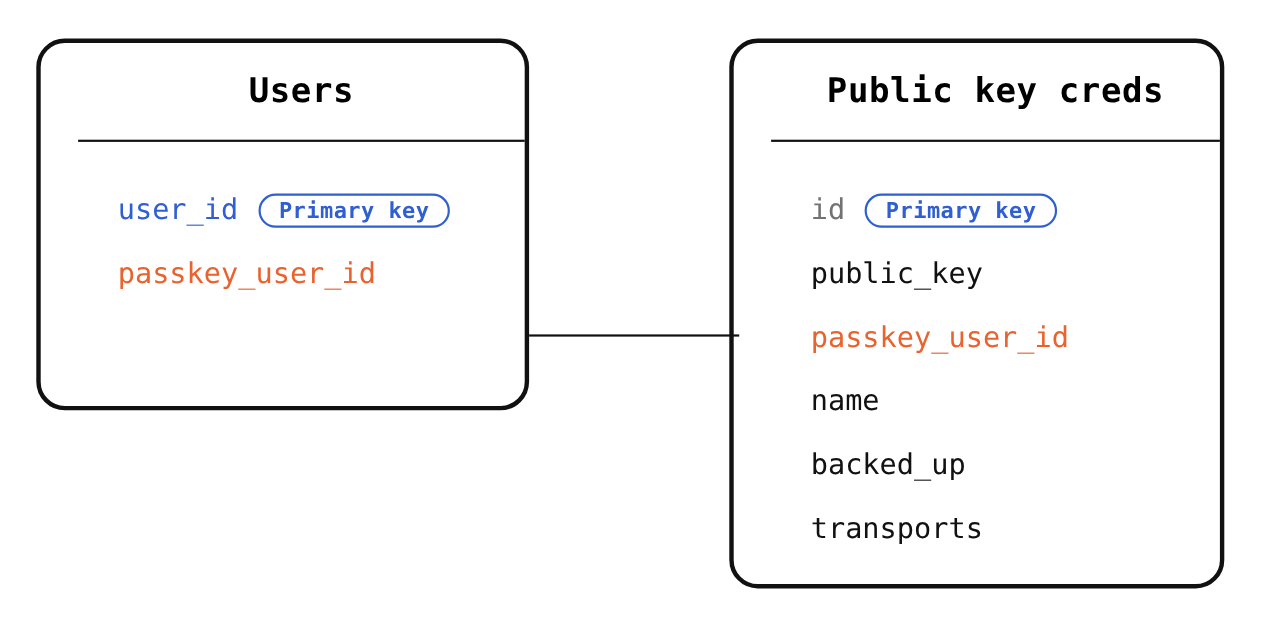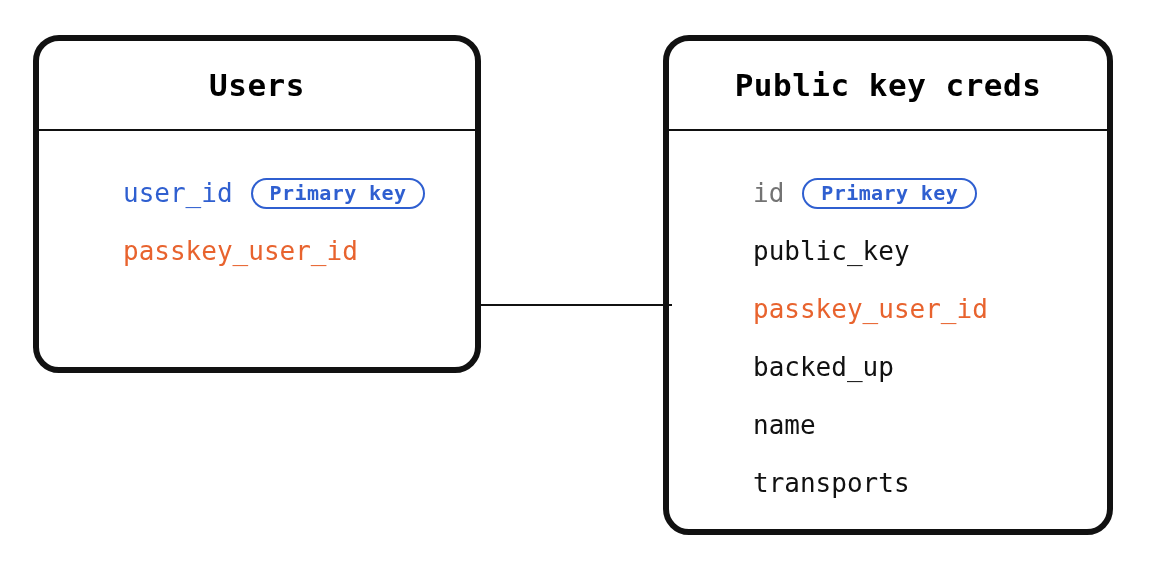--- a/index.html
+++ b/index.html
@@ -18,22 +18,23 @@
     height: 572px;
     background: var(--bg, #ffffff);
     overflow: hidden;
   }
 
   
   .entity {
     position: absolute;
     box-sizing: border-box;
     background: #ffffff;
-    border: 6px solid #eab308;
+    border: 4px solid #eab308;
     border-radius: 26px;
+    padding-left: 34px;
   }
   .entity-header {
     box-sizing: border-box;
     height: 90px;
     display: flex;
     align-items: center;
     justify-content: center;
     border-bottom: 2px solid #111111;
   }
   .entity-title {
@@ -46,21 +47,20 @@
   }
 
   .entity-fields {
     box-sizing: border-box;
     padding: 33px 0 0 36px;
   }
   .field-row {
     display: flex;
     align-items: center;
     height: 58px;
-    margin-left: 48px;
   }
   .field-name {
     font-size: 26px;
     line-height: 1;
     white-space: nowrap;
     color: #111111;
   }
   .field-name.pk   { color: #2f5fd0; }
   .field-name.fk   { color: #e8632e; }
   .field-name.plain{ color: #111111; }
@@ -132,24 +132,24 @@
           <span class="field-name pk" style="color: #737373;">id</span>
           <span class="badge" style="border-color: rgb(47, 95, 208); color: rgb(47, 95, 208);">Primary key</span>
         </div>
         <div class="field-row">
           <span class="field-name plain" style="color: rgb(17, 17, 17);">public_key</span>
         </div>
         <div class="field-row">
           <span class="field-name fk" style="color: rgb(232, 99, 46);">passkey_user_id</span>
         </div>
         <div class="field-row">
-          <span class="field-name plain" style="color: rgb(17, 17, 17);">backed_up</span>
+          <span class="field-name plain" style="color: rgb(17, 17, 17);">name</span>
         </div>
         <div class="field-row">
-          <span class="field-name plain" style="color: rgb(17, 17, 17);">name</span>
+          <span class="field-name plain" style="color: rgb(17, 17, 17);">backed_up</span>
         </div>
         <div class="field-row">
           <span class="field-name plain" style="color: rgb(17, 17, 17);">transports</span>
         </div>
       </div>
   </div>
 
   <div class="connector" id="relationship-line" style="background: rgb(17, 17, 17);"></div>
 
 </div>

